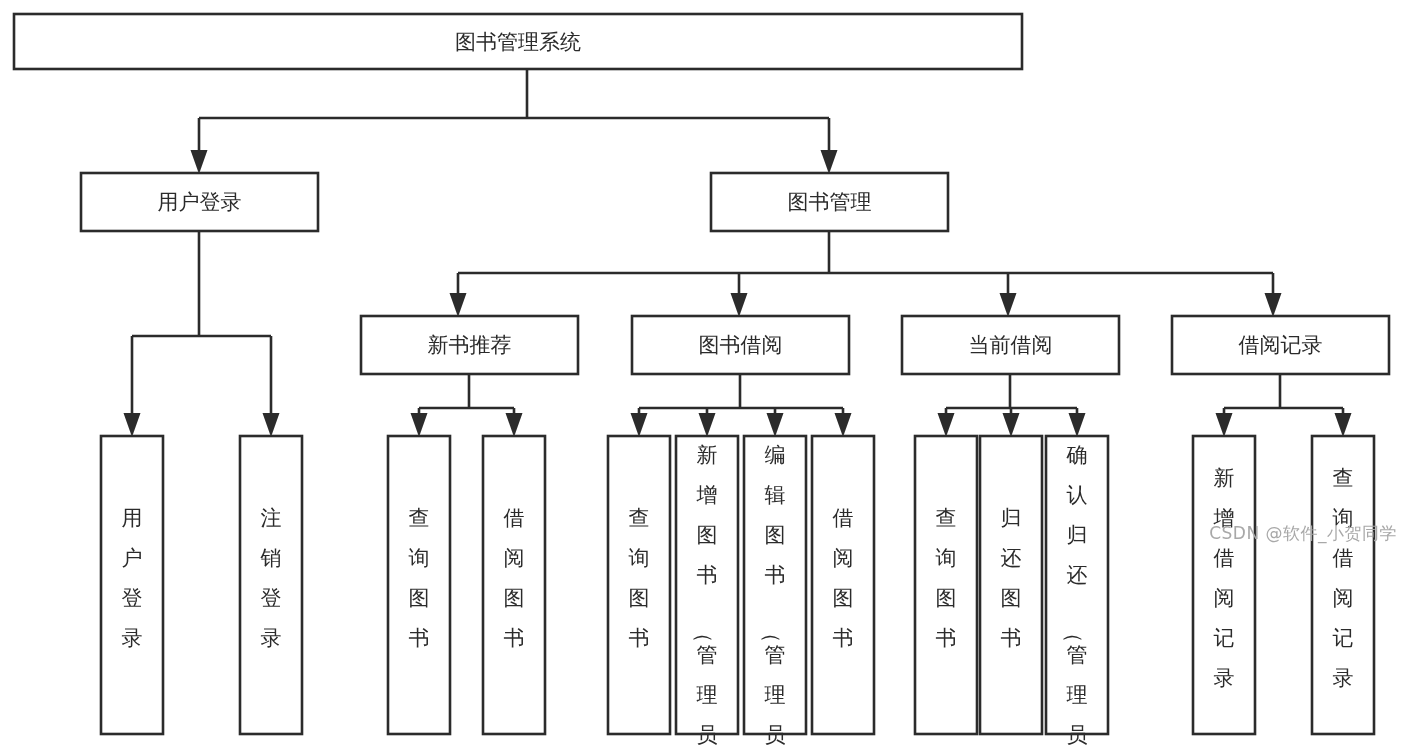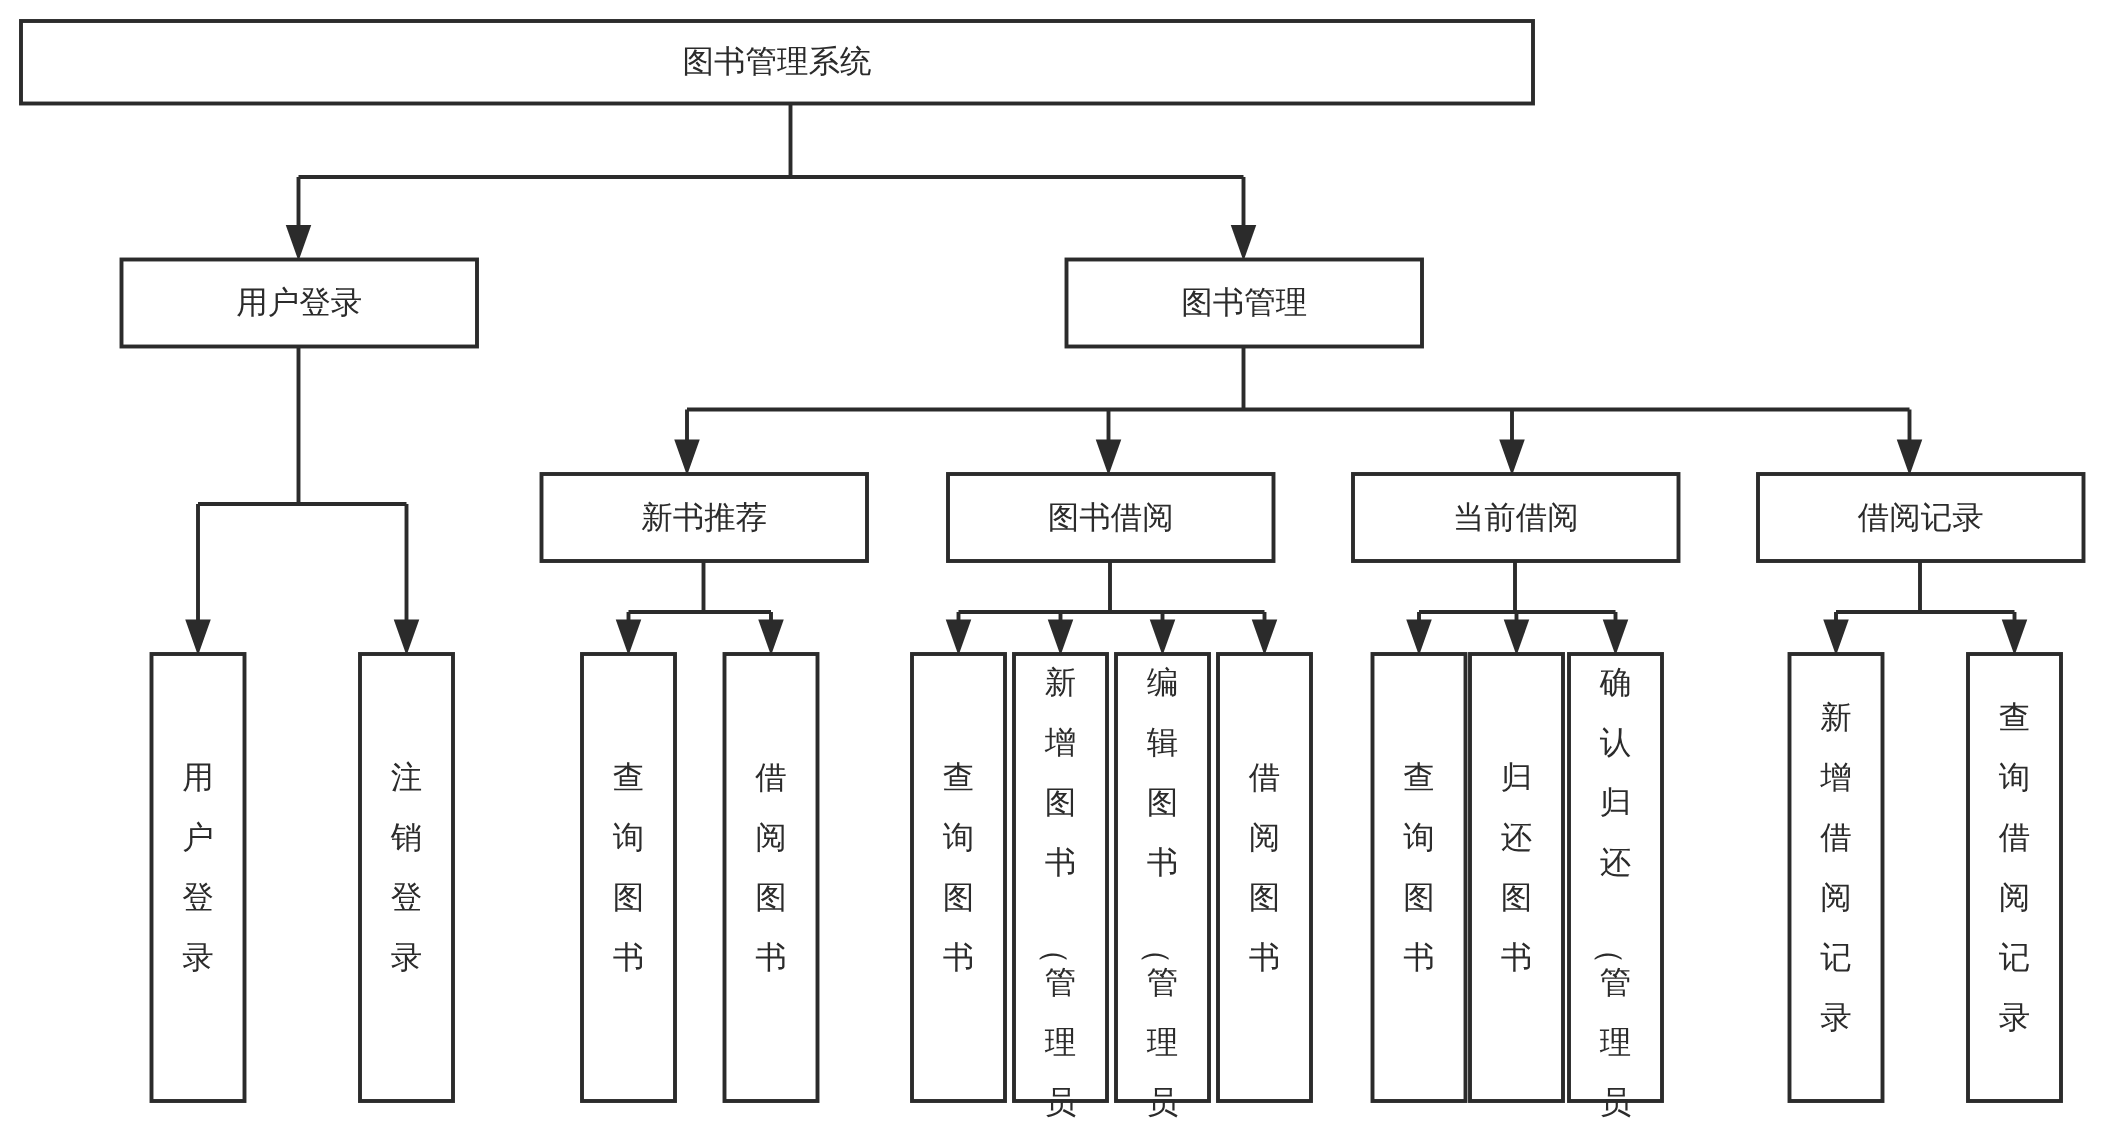--- a/index.html
+++ b/index.html
@@ -219,13 +219,14 @@
         <g>
           <rect x="1193" y="436" width="62" height="298" class="node-box"></rect>
           <text x="1224" y="485" class="node-label-vertical"><tspan x="1224" dy="0">新</tspan><tspan x="1224" dy="40">增</tspan><tspan x="1224" dy="40">借</tspan><tspan x="1224" dy="40">阅</tspan><tspan x="1224" dy="40">记</tspan><tspan x="1224" dy="40">录</tspan></text>
         </g>
         <g>
           <rect x="1312" y="436" width="62" height="298" class="node-box"></rect>
           <text x="1343" y="485" class="node-label-vertical"><tspan x="1343" dy="0">查</tspan><tspan x="1343" dy="40">询</tspan><tspan x="1343" dy="40">借</tspan><tspan x="1343" dy="40">阅</tspan><tspan x="1343" dy="40">记</tspan><tspan x="1343" dy="40">录</tspan></text>
         </g>
       </g>
   </svg>
+  <div class="watermark">CSDN @软件_小贺同学</div>
 </div>
 
 </body></html>

